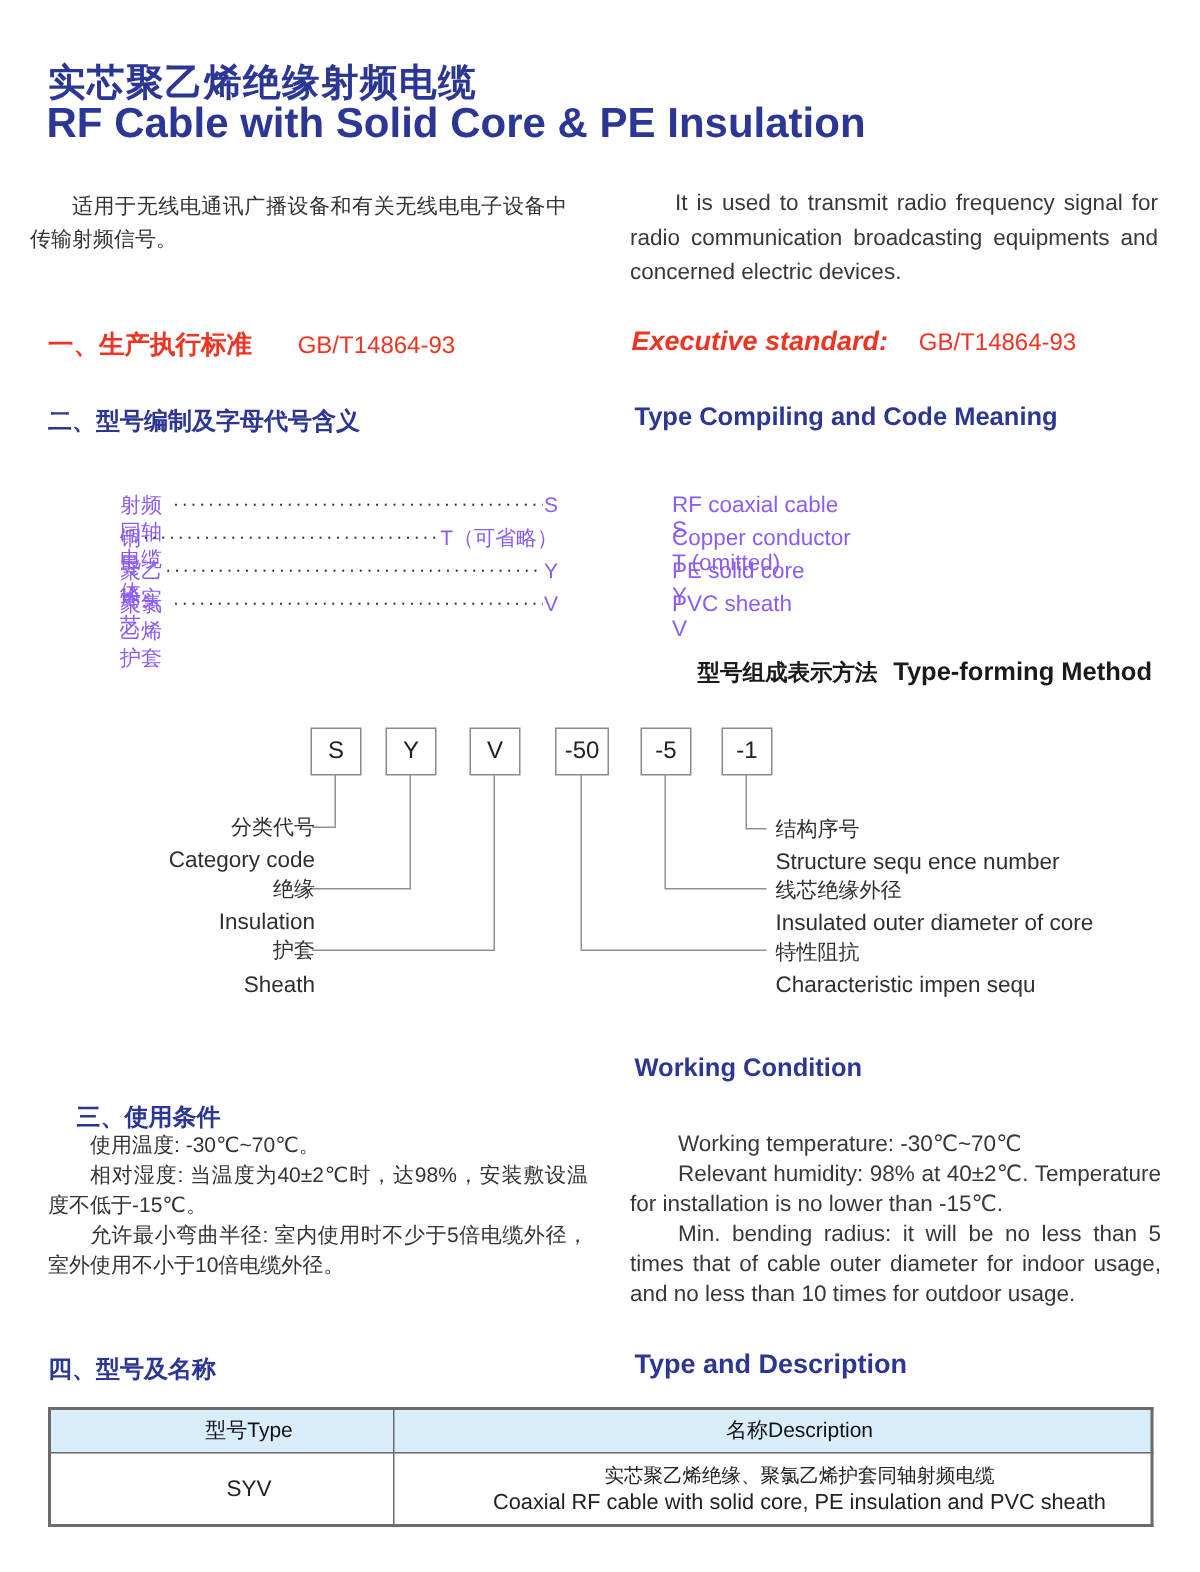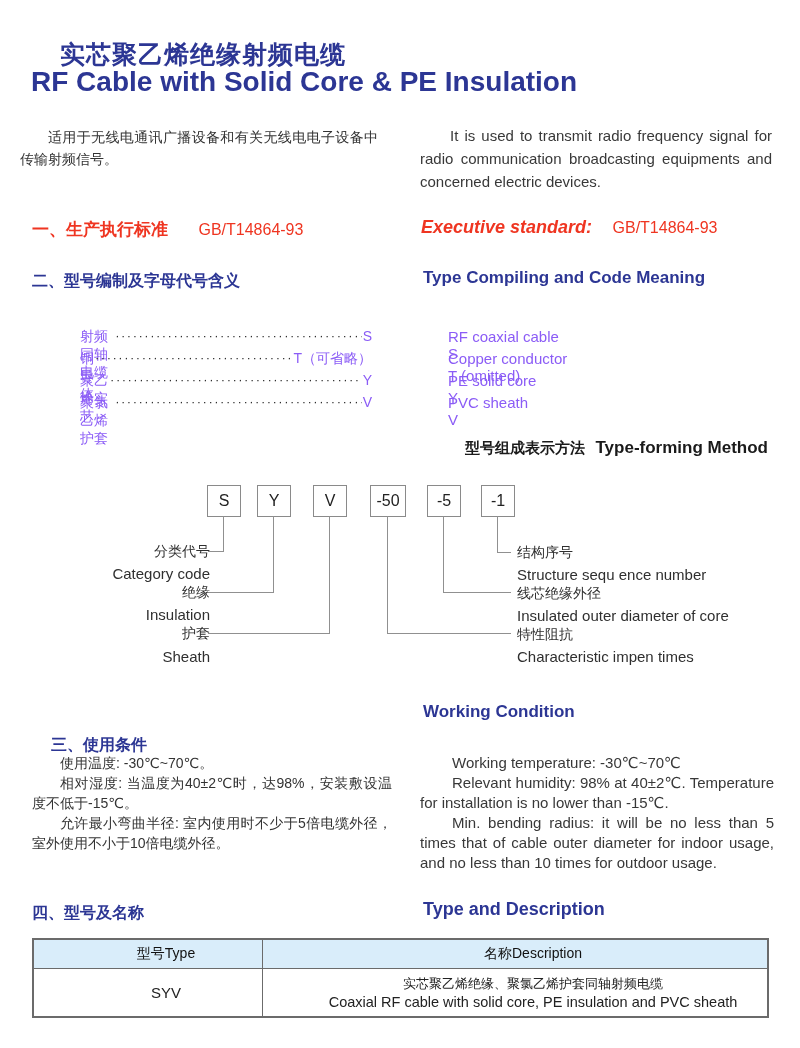--- a/index.html
+++ b/index.html
@@ -58,21 +58,21 @@
   .col-type{width:190px;}
   .cell-type{font-size:15px;color:#222;}
   .desc-cn{font-size:13px;color:#222;line-height:19px;}
   .desc-en{font-size:14.5px;color:#222;line-height:19px;}
 </style>
 </head>
 <body>
 
 <div class="page">
 
-  <div class="abs title-cn blue" style="left:32px;top:38px;margin-left:28px;">实芯聚乙烯绝缘射频电缆</div>
+  <div class="abs title-cn blue" style="left:32px;top:38px;">实芯聚乙烯绝缘射频电缆</div>
   <div class="abs title-en blue" style="left:31px;top:66px;">RF Cable with Solid Core &amp; PE Insulation</div>
 
   <div class="abs intro-cn" style="left:20px;top:126px;">适用于无线电通讯广播设备和有关无线电电子设备中传输射频信号。</div>
   <div class="abs intro-en" style="left:420px;top:124px;">It is used to transmit radio frequency signal for radio communication broadcasting equipments and concerned electric devices.</div>
 
   <div class="abs" style="left:32px;top:218px;">
     <span class="red b h-red-cn">一、生产执行标准</span>
     <span class="red h-red-val" style="margin-left:26px;">GB/T14864-93</span>
   </div>
   <div class="abs" style="left:421px;top:217px;">
@@ -161,21 +161,21 @@
     <div class="dlbl-cn lbl-left" style="top:114px;">绝缘</div>
     <div class="dlbl-en lbl-left" style="top:136px;">Insulation</div>
     <div class="dlbl-cn lbl-left" style="top:155px;">护套</div>
     <div class="dlbl-en lbl-left" style="top:178px;">Sheath</div>
 
     <div class="dlbl-cn lbl-right" style="top:74px;">结构序号</div>
     <div class="dlbl-en lbl-right" style="top:96px;">Structure sequ ence number</div>
     <div class="dlbl-cn lbl-right" style="top:115px;">线芯绝缘外径</div>
     <div class="dlbl-en lbl-right" style="top:137px;">Insulated outer diameter of core</div>
     <div class="dlbl-cn lbl-right" style="top:156px;">特性阻抗</div>
-    <div class="dlbl-en lbl-right" style="top:178px;">Characteristic impen times</div>
+    <div class="dlbl-en lbl-right" style="top:178px;">Characteristic impen sequ</div>
   </div>
 
   <div class="abs blue b h-sec-cn" style="left:32px;top:735px;margin-left:19px;">三、使用条件</div>
   <div class="abs blue b h-sec-en" style="left:423px;top:702px;">Working Condition</div>
 
   <div class="abs para-cn" style="left:32px;top:753px;">
     <p>使用温度: -30℃~70℃。</p>
     <p>相对湿度: 当温度为40±2℃时，达98%，安装敷设温度不低于-15℃。</p>
     <p>允许最小弯曲半径: 室内使用时不少于5倍电缆外径，室外使用不小于10倍电缆外径。</p>
   </div>

